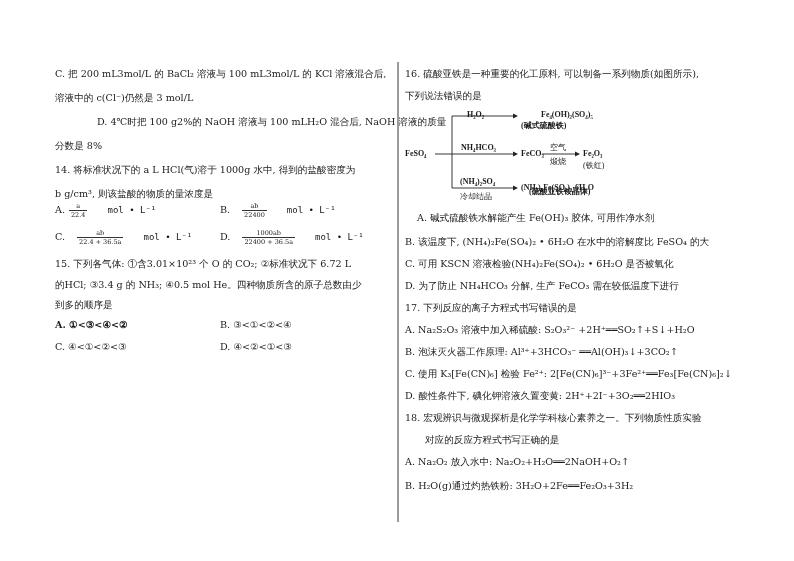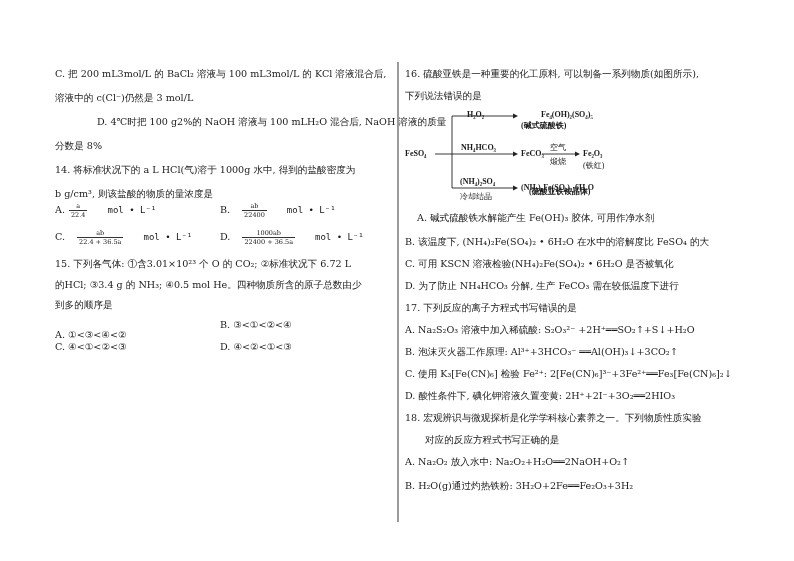--- a/index.html
+++ b/index.html
@@ -35,21 +35,21 @@
 <div class="line" style="left:55px;top:229px;">
   <span>C.</span><span class="frac" style="margin-left:12px"><span class="num">ab</span><span class="den">22.4 + 36.5a</span></span><span class="unit">mol • L⁻¹</span>
 </div>
 <div class="line" style="left:220px;top:229px;">
   <span>D.</span><span class="frac" style="margin-left:12px"><span class="num">1000ab</span><span class="den">22400 + 36.5a</span></span><span class="unit">mol • L⁻¹</span>
 </div>
 
 <div class="line" style="left:55px;top:258px;">15. 下列各气体: ①含3.01×10²³ 个 O 的 CO₂; ②标准状况下 6.72 L</div>
 <div class="line" style="left:55px;top:279px;">的HCl; ③3.4 g 的 NH₃; ④0.5 mol He。四种物质所含的原子总数由少</div>
 <div class="line" style="left:55px;top:299px;">到多的顺序是</div>
-<div class="line" style="left:55px;top:329px;">A. ①&lt;③&lt;④&lt;②</div>
+<div class="line" style="left:55px;top:319px;font-weight:bold;">A. ①&lt;③&lt;④&lt;②</div>
 <div class="line" style="left:220px;top:319px;">B. ③&lt;①&lt;②&lt;④</div>
 <div class="line" style="left:55px;top:341px;">C. ④&lt;①&lt;②&lt;③</div>
 <div class="line" style="left:220px;top:341px;">D. ④&lt;②&lt;①&lt;③</div>
 
 <div class="divider"></div>
 
 <div class="line" style="left:405px;top:68px;">16. 硫酸亚铁是一种重要的化工原料, 可以制备一系列物质(如图所示),</div>
 <div class="line" style="left:405px;top:90px;">下列说法错误的是</div>
 
 <div class="diagram">

